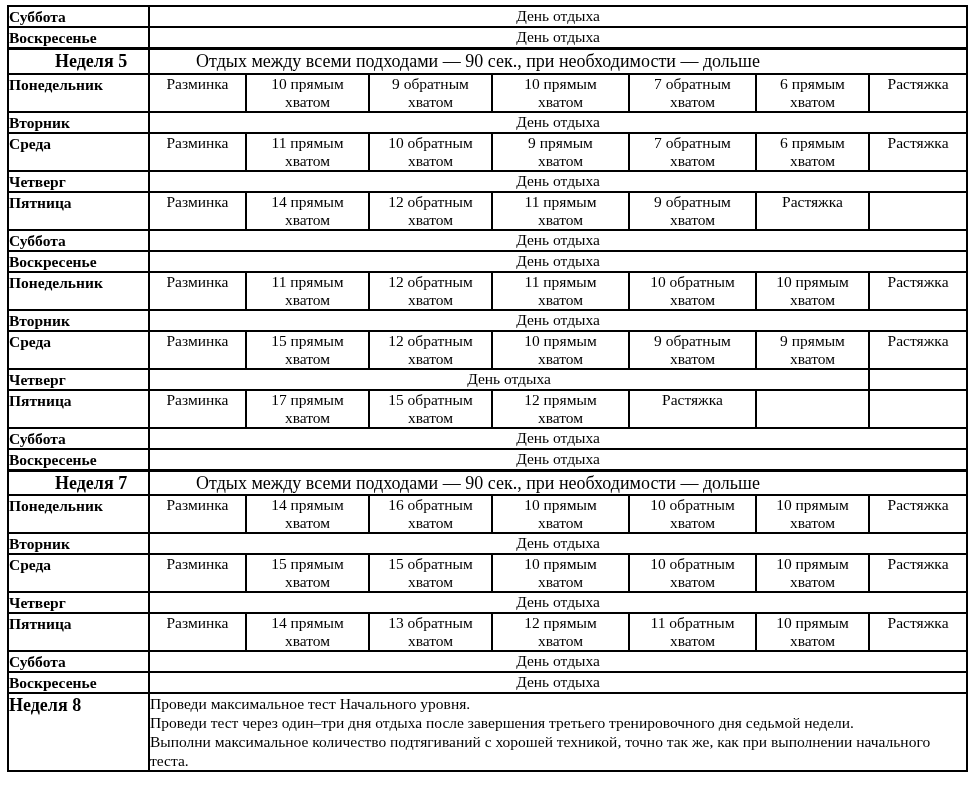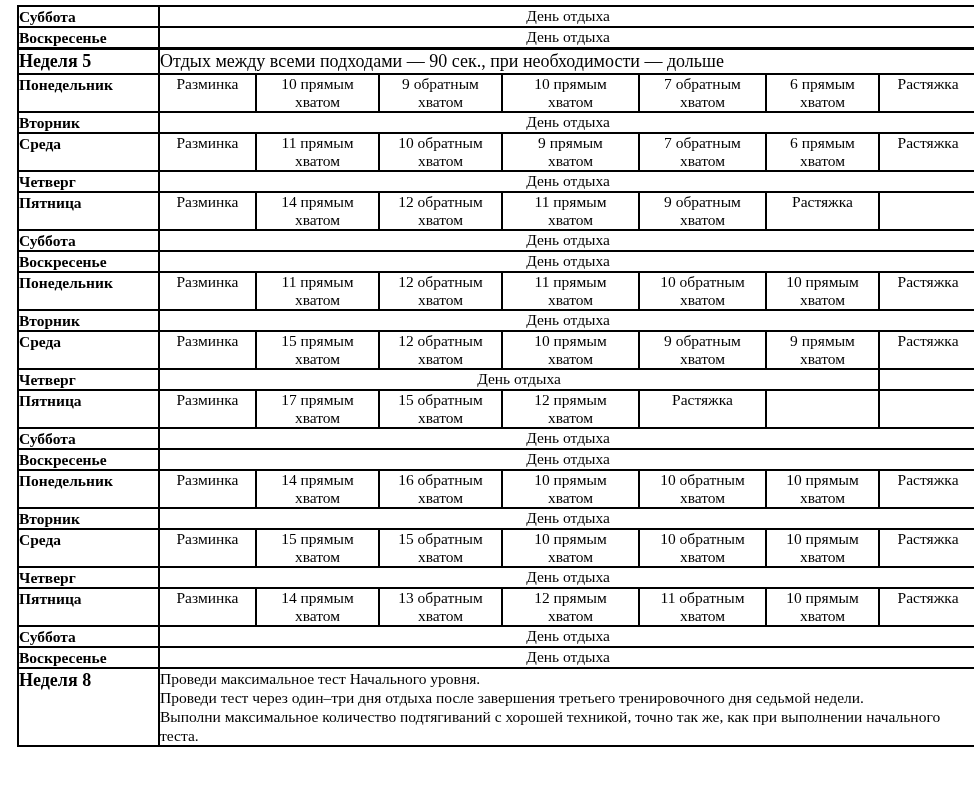--- a/index.html
+++ b/index.html
@@ -6,42 +6,42 @@
     margin: 0;
     padding: 0;
     background: #ffffff;
     width: 974px;
     height: 796px;
     font-family: "Liberation Serif", "DejaVu Serif", serif;
     color: #000000;
   }
   .table-wrap {
     position: absolute;
-    left: 17px;
+    left: 7px;
     top: 5px;
     width: 889px;
   }
   table.schedule {
     border-collapse: collapse;
     table-layout: fixed;
     width: 959px;
   }
   table.schedule td {
     border: 2px solid #000000;
     vertical-align: top;
     padding: 0;
     overflow: hidden;
   }
   
   tr.row-rest    { height: 20px; }
   tr.row-week    { height: 25px; }
   tr.row-workout { height: 38px; margin-top: 36px; }
   tr.row-note    { height: 78px; }
   
-  tr.row-week td { border-top-width: 3px; }
+  tr.row-week td { border-top-width: 3px; padding-left: 46px; }
 
   .cell-day {
     font-weight: bold;
     font-size: 15.5px;
     line-height: 19px;
     padding: 1px 2px 0 7px;
     white-space: nowrap;
   }
   tr.row-week .cell-day,
   tr.row-note .cell-day {
@@ -219,20 +219,24 @@
           <td class="cell-workout"></td>
         </tr>
         <tr class="row-rest">
           <td class="cell-day">Суббота</td>
           <td class="cell-rest" colspan="7">День отдыха</td>
         </tr>
         <tr class="row-rest">
           <td class="cell-day">Воскресенье</td>
           <td class="cell-rest" colspan="7">День отдыха</td>
         </tr>
+        <tr class="row-week">
+          <td class="cell-day">Неделя 7</td>
+          <td class="cell-week-note" colspan="7">Отдых между всеми подходами — 90 сек., при необходимости — дольше</td>
+        </tr>
         <tr class="row-workout">
           <td class="cell-day">Понедельник</td>
           <td class="cell-workout">Разминка</td>
           <td class="cell-workout">14 прямым
 хватом</td>
           <td class="cell-workout">16 обратным
 хватом</td>
           <td class="cell-workout">10 прямым
 хватом</td>
           <td class="cell-workout">10 обратным

